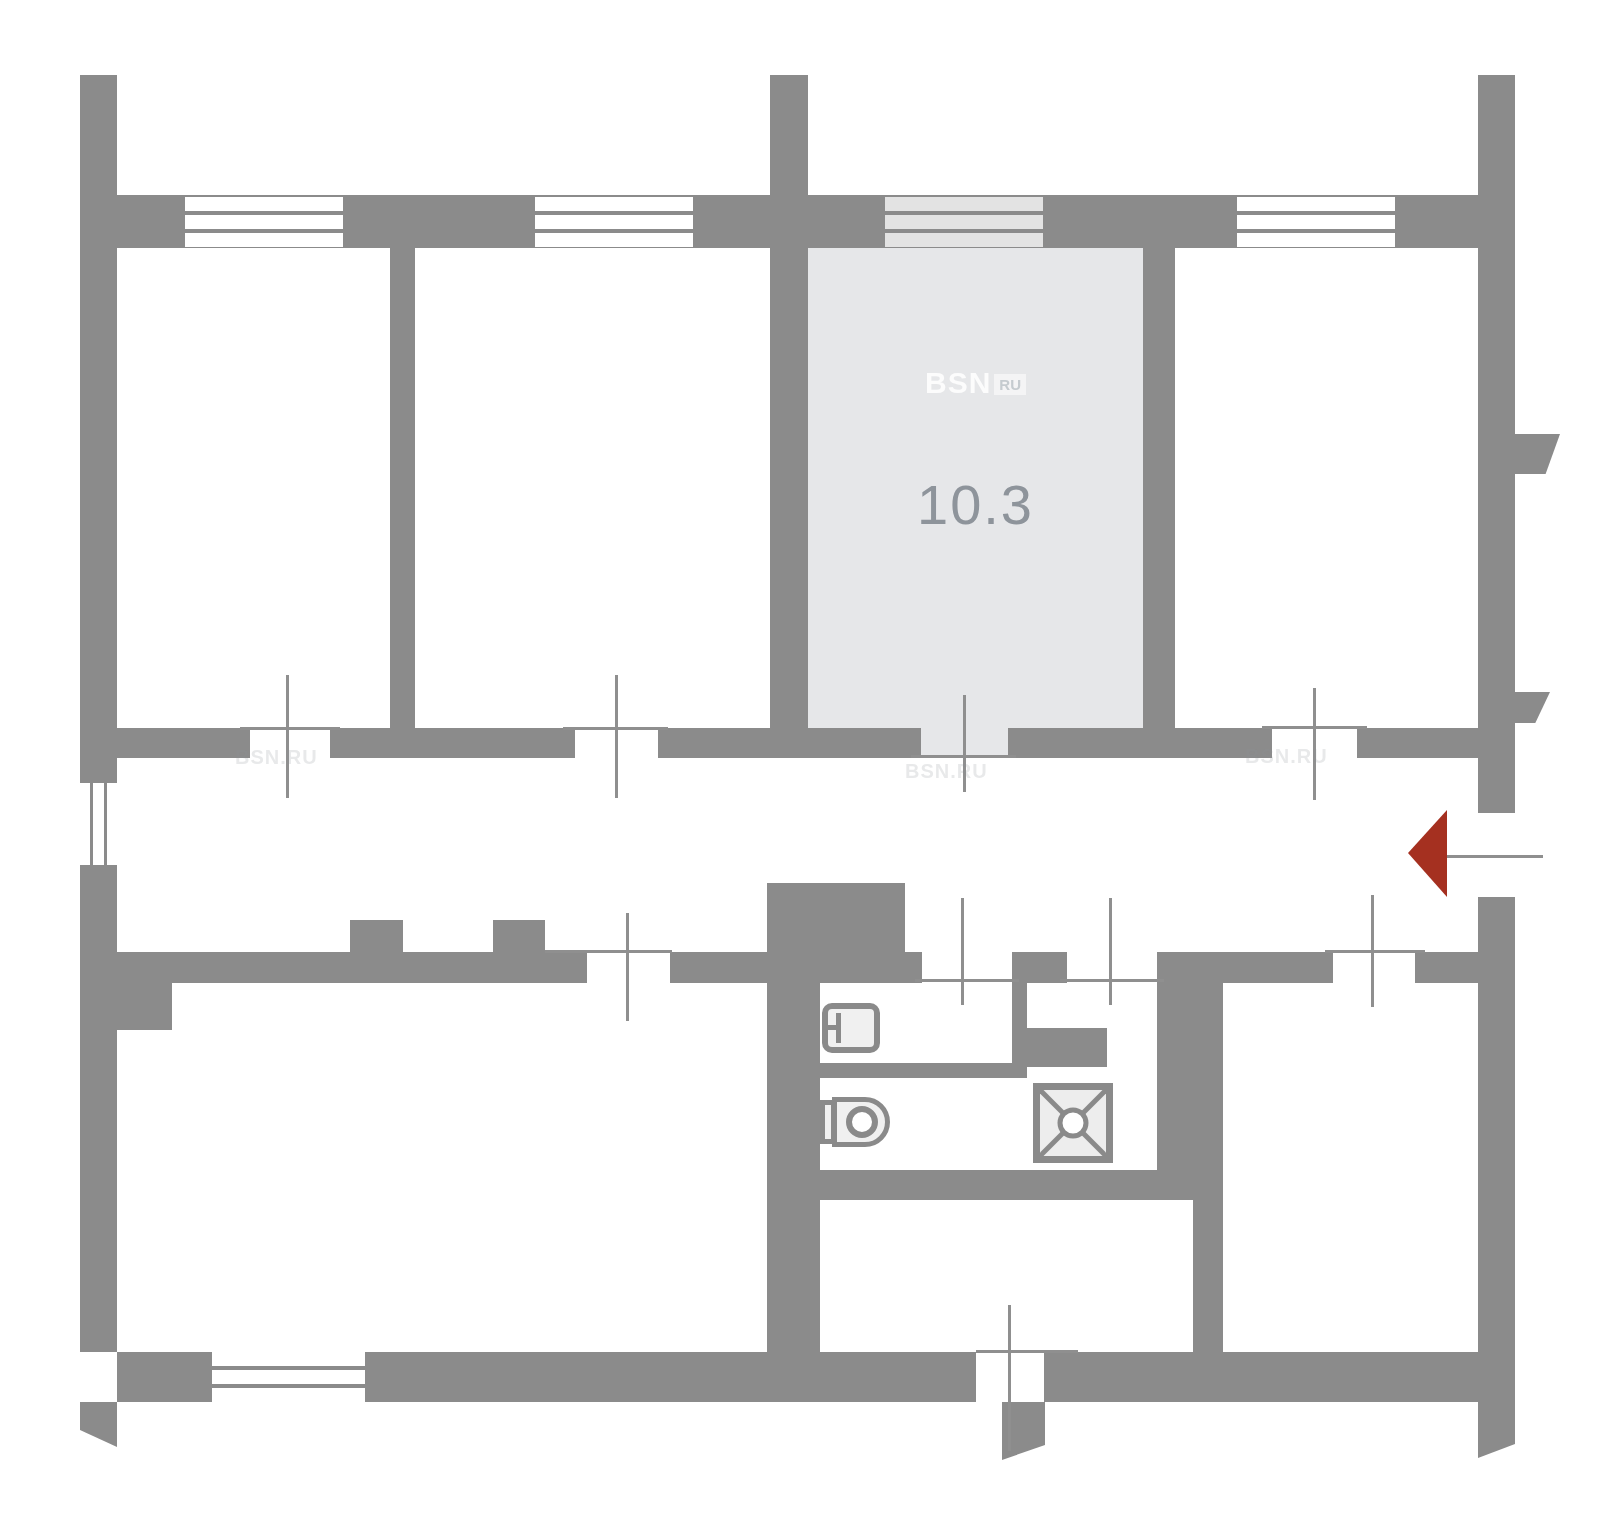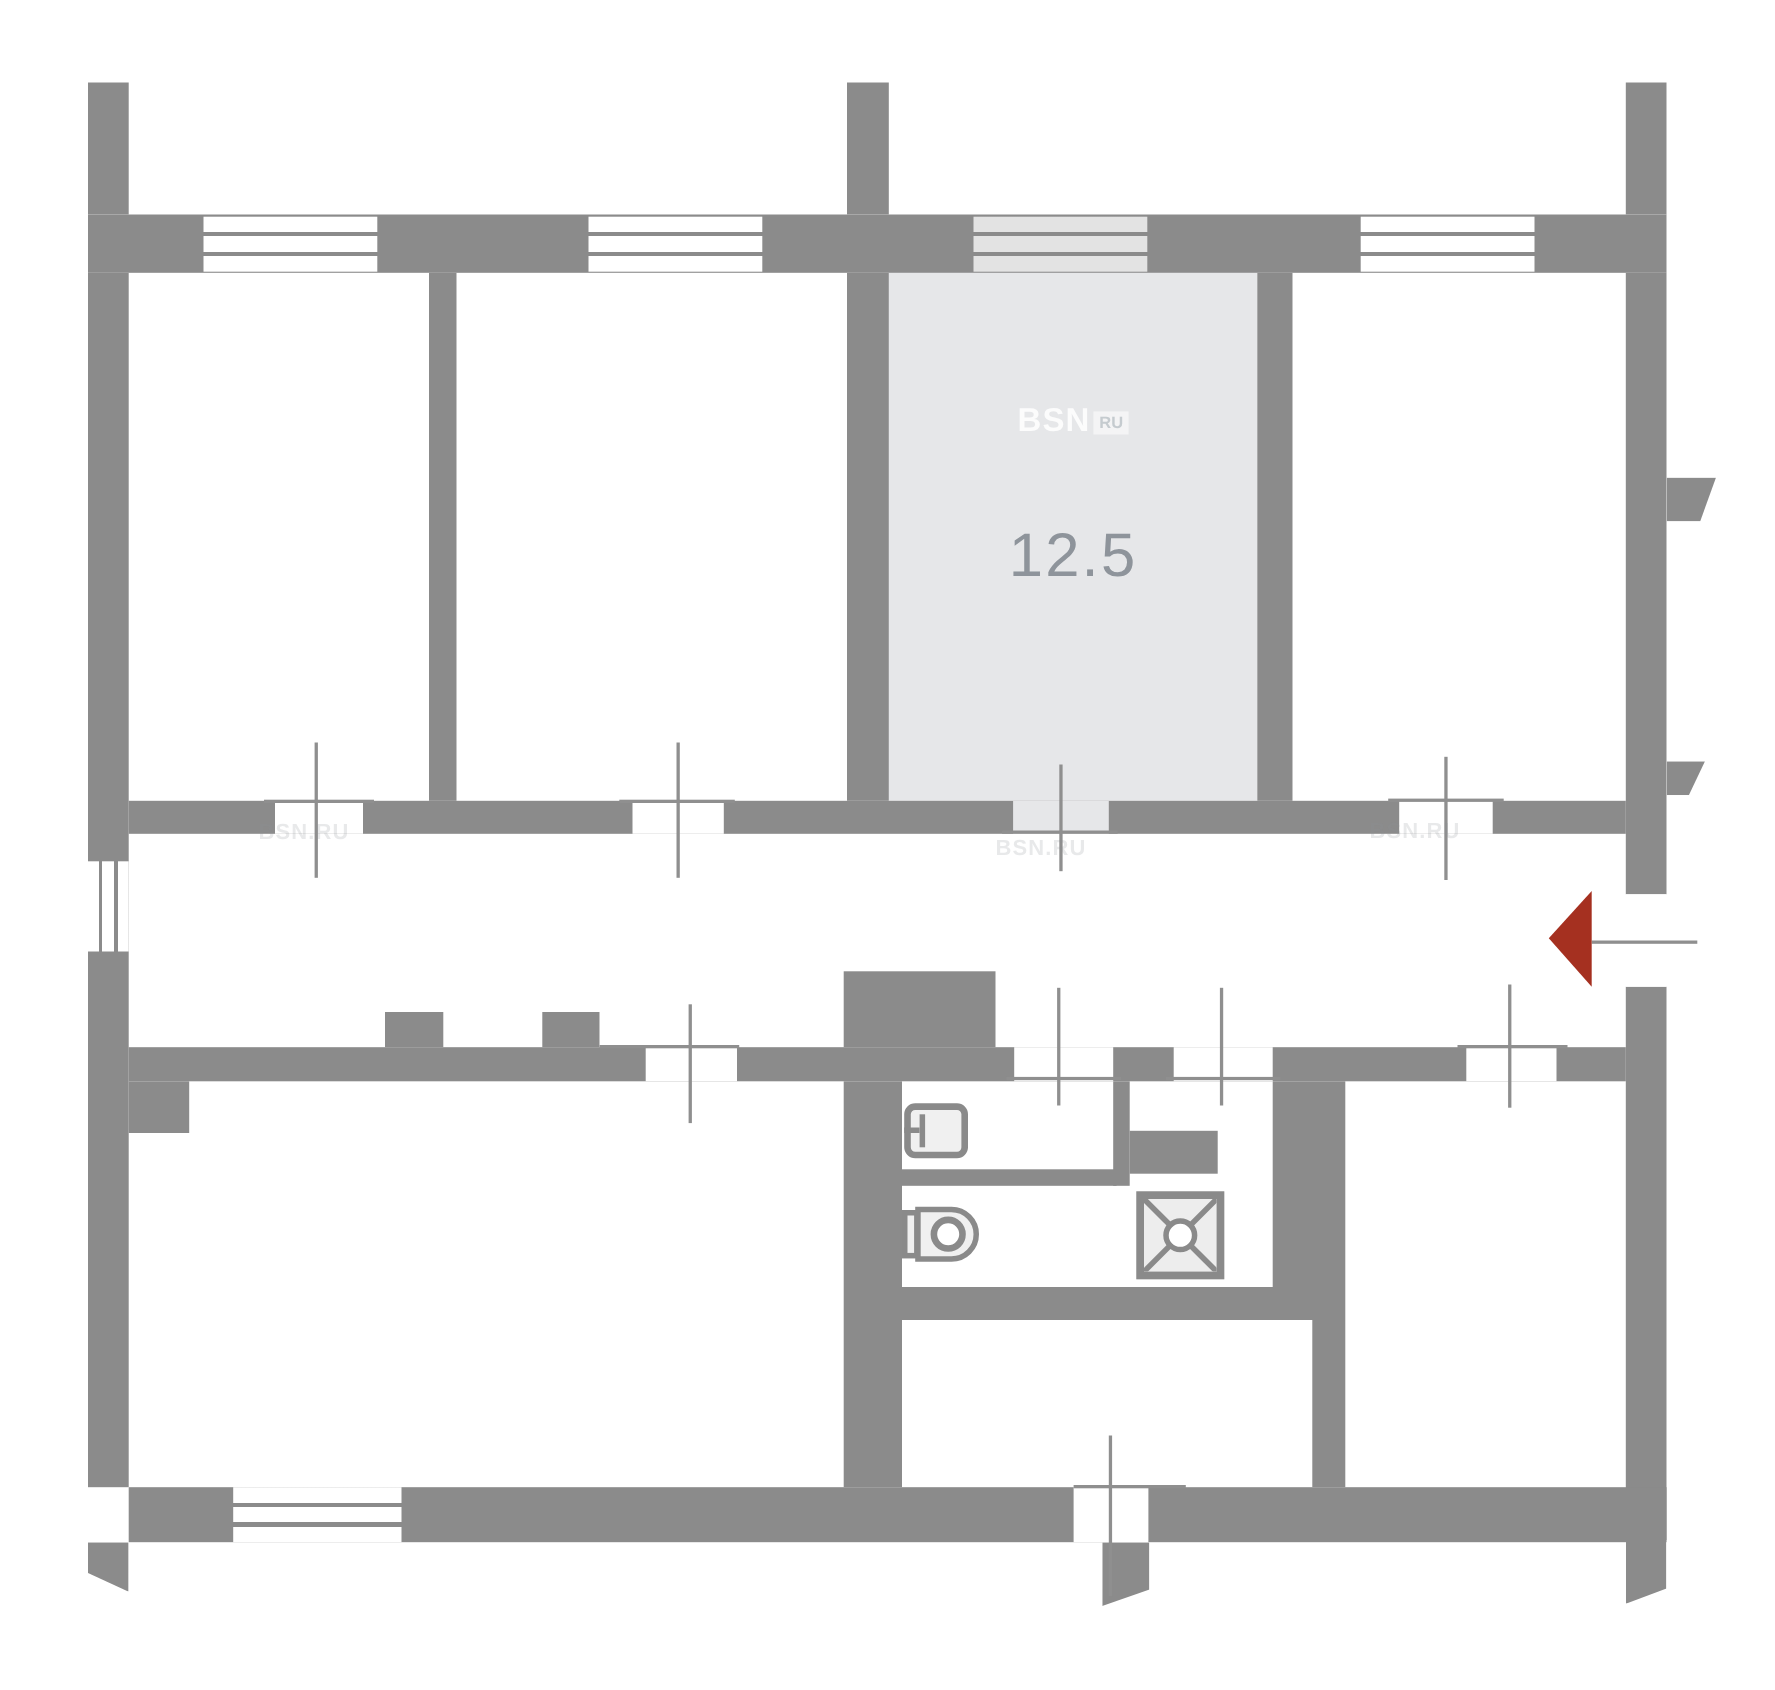--- a/index.html
+++ b/index.html
@@ -34,21 +34,21 @@
 </style>
 </head>
 <body>
 
 <div id="plan">
 
   <div class="room-hl" style="left:808px;top:248px;width:335px;height:480px;">
     <div class="room-wm">
       <span class="b">BSN</span><span class="r">RU</span>
     </div>
-    <div class="room-area">12.5</div>
+    <div class="room-area">10.3</div>
   </div>
 
   <div class="wall" style="left:80px;top:195px;width:1435px;height:53px;"></div>
   <div class="wall" style="left:80px;top:75px;width:37px;height:120px;"></div>
   <div class="wall" style="left:80px;top:248px;width:37px;height:1104px;"></div>
   <div class="wall" style="left:80px;top:1402px;width:37px;height:45px;clip-path:polygon(0 0,100% 0,100% 100%,0 62%);"></div>
   <div class="wall" style="left:770px;top:75px;width:38px;height:120px;"></div>
   <div class="wall" style="left:1478px;top:75px;width:37px;height:120px;"></div>
   <div class="wall" style="left:390px;top:248px;width:25px;height:480px;"></div>
   <div class="wall" style="left:770px;top:248px;width:38px;height:480px;"></div>

